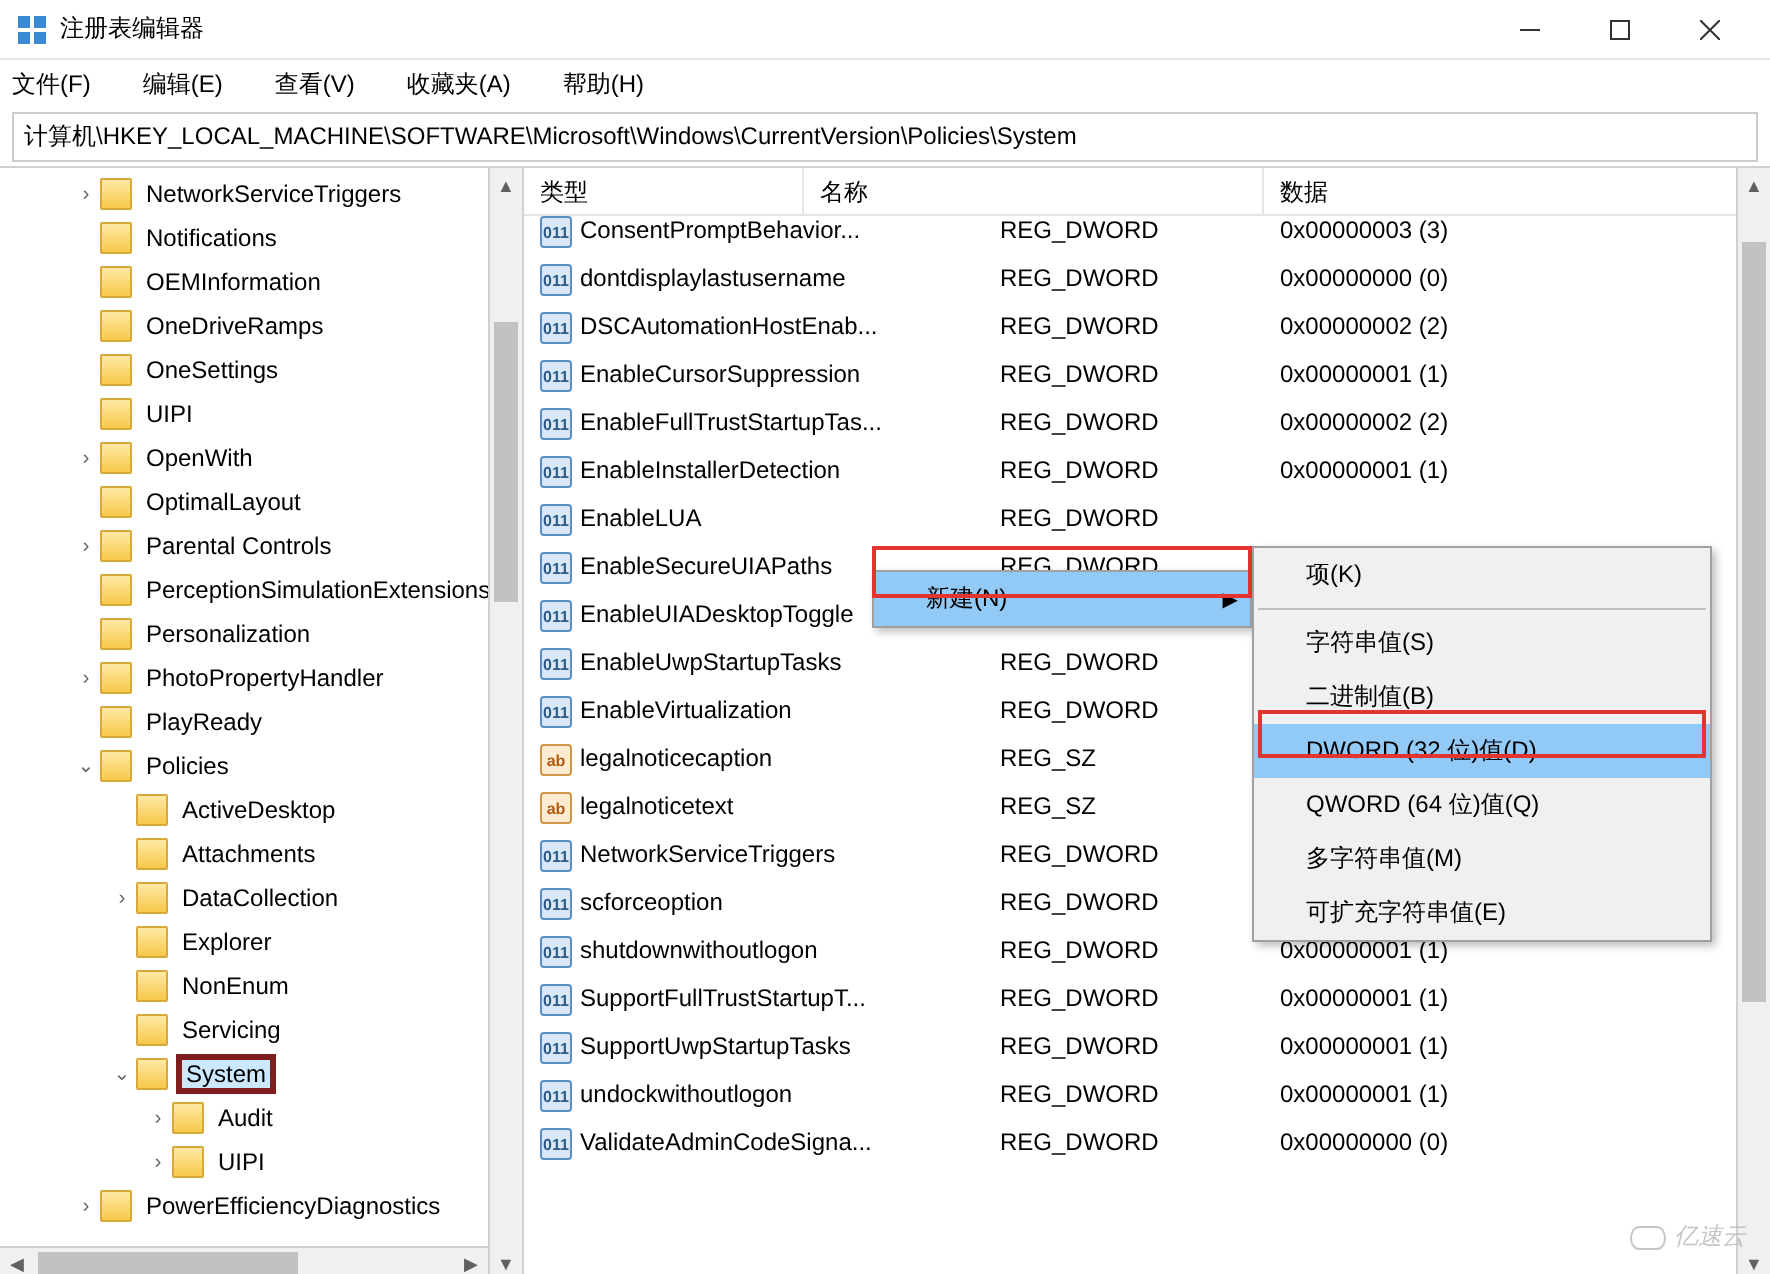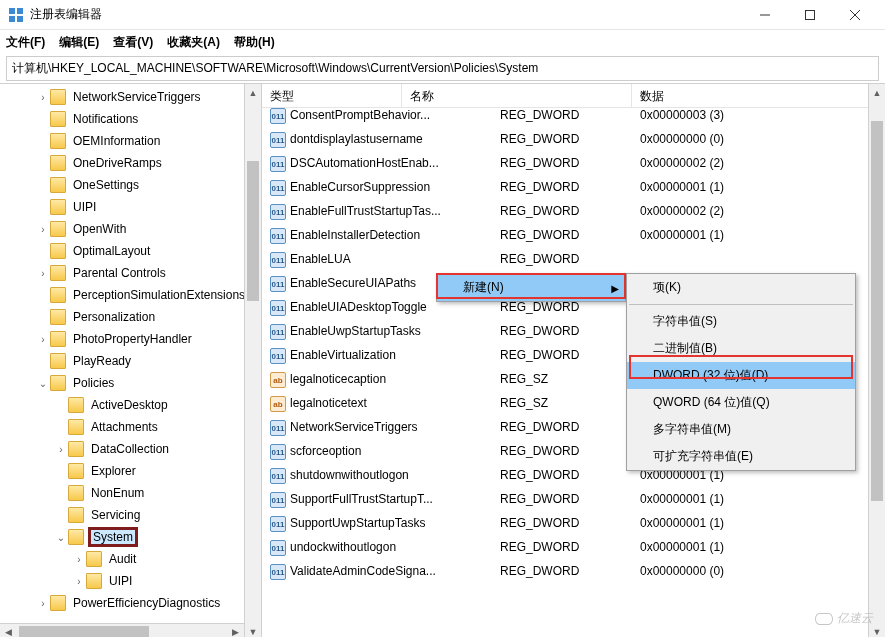--- a/index.html
+++ b/index.html
@@ -6,21 +6,21 @@
 body { background: #fff; width: 885px; height: 637px; overflow: hidden; position: relative; }
 
 
 .titlebar { height: 30px; display: flex; align-items: center; padding: 0 8px; border-bottom: 1px solid #e5e5e5; }
 .titlebar .app-icon { width: 16px; height: 16px; margin-right: 6px; display:inline-block; }
 .titlebar .title { flex: 1; font-size: 12px; }
 .winbtn { width: 45px; height: 30px; display: flex; align-items: center; justify-content: center; }
 .winbtn svg { display:block; }
 
 
-.menubar { height: 24px; display: flex; align-items: center; padding: 0 6px; gap: 14px; font-weight: bold; }
+.menubar { height: 24px; display: flex; align-items: center; padding: 0 6px; gap: 26px; }
 .menubar span { cursor: default; }
 
 
 .addressbar { margin: 2px 6px; border: 1px solid #ccc; padding: 3px 5px; font-size: 12px; white-space: nowrap; overflow: hidden; }
 
 
 .main { display: flex; height: calc(637px - 30px - 24px - 26px); border-top: 1px solid #d0d0d0; position: relative; }
 .tree-pane { width: 262px; border-right: 1px solid #d0d0d0; overflow: hidden; position: relative; }
 .tree-scroll { overflow: auto; height: 100%; }
 .list-pane { flex: 1; position: relative; overflow: hidden; }
@@ -410,21 +410,21 @@
       </div>
     <div class="vscroll" style="top:0;">
       <div class="arrow">▲</div>
       <div class="track">
           <div class="thumb" style="top:20px; height:380px;"></div>
         </div>
       <div class="arrow">▼</div>
     </div>
   </div>
 
-  <div class="menu" style="left:436px; top:189px; width:190px;">
+  <div class="menu" style="left:436px; top:201px; width:190px;">
     <div class="item highlight">
       <span>新建(N)</span>
       <span class="arrow-r">▶</span>
     </div>
   </div>
   <div class="red-box-1" style="left:436px; top:189px; width:190px; height:26px;"></div>
 
   <div class="menu" style="left:626px; top:189px; width:230px;">
     <div class="item">项(K)</div>
     <div class="sep"></div>

